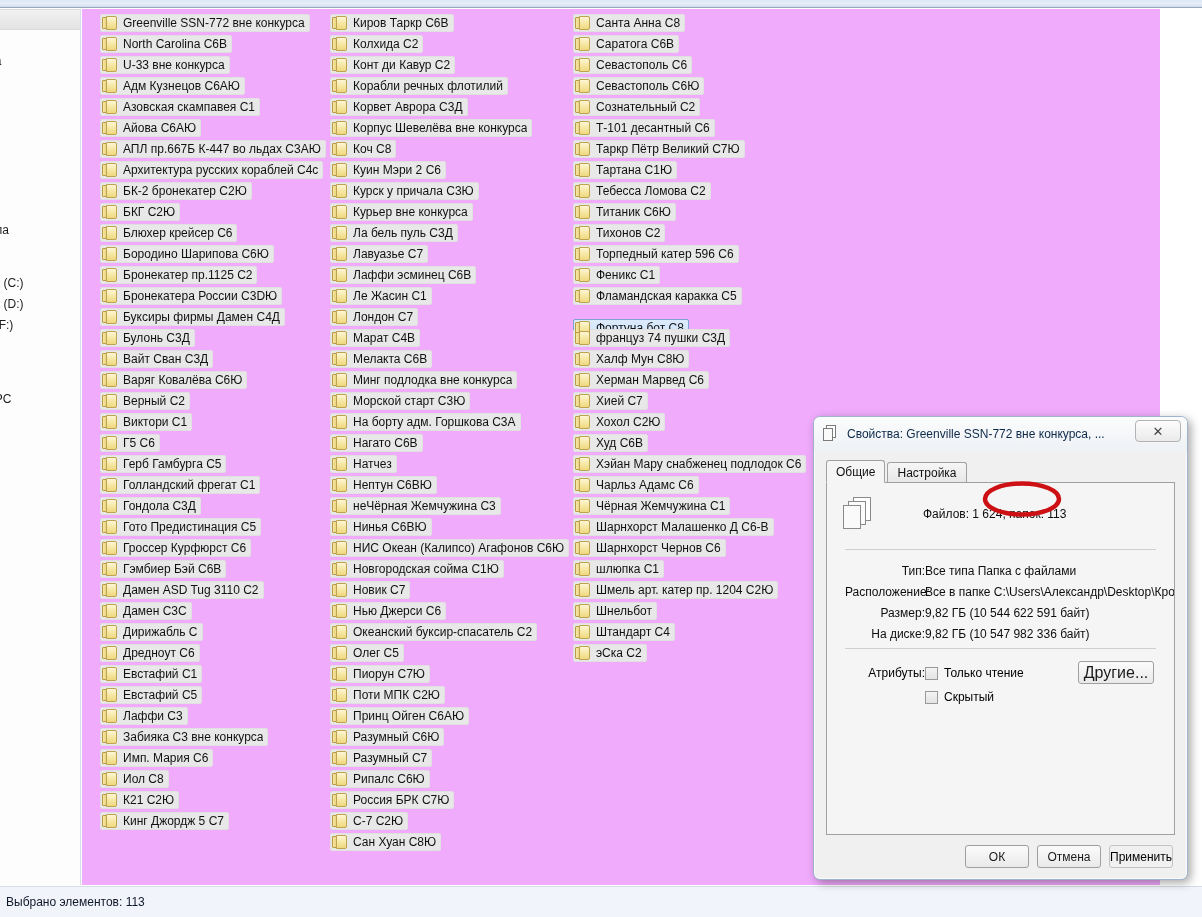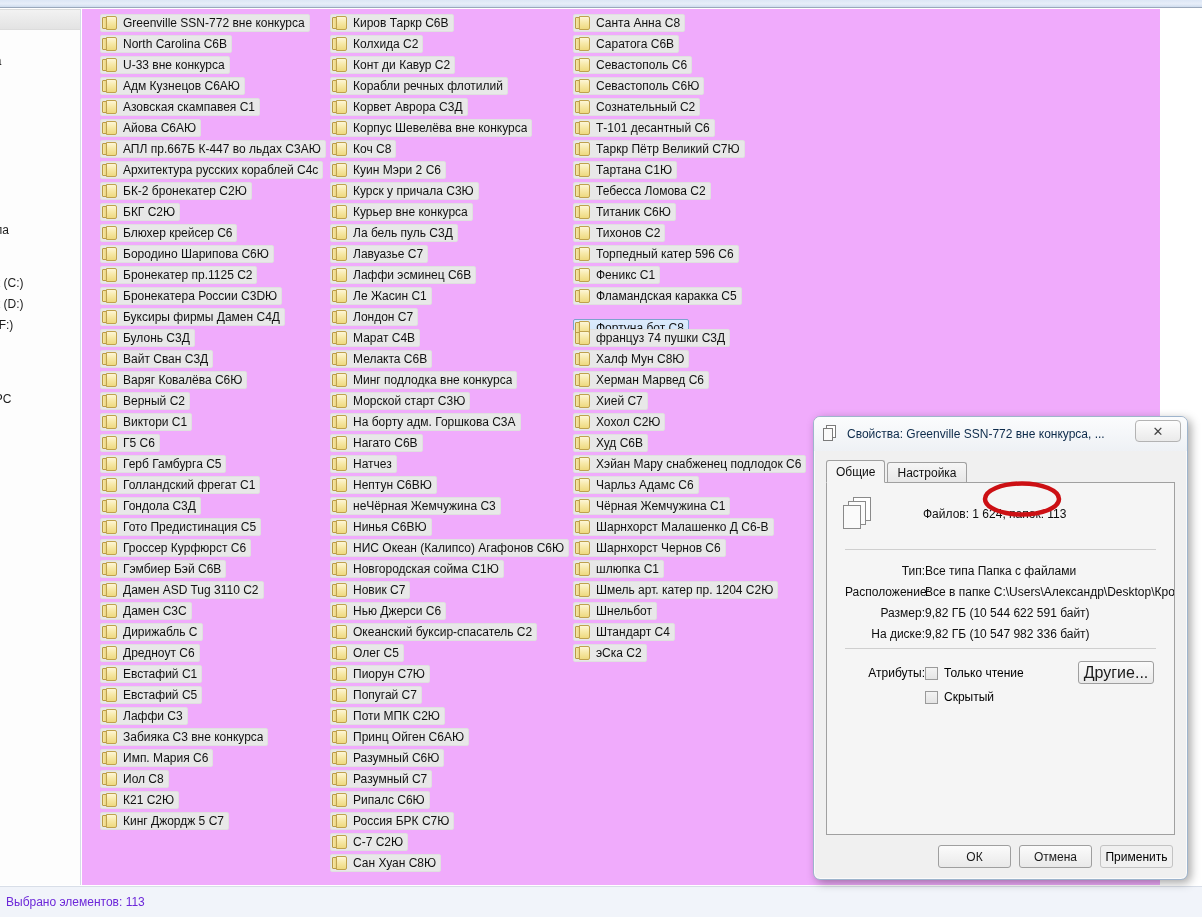--- a/index.html
+++ b/index.html
@@ -111,21 +111,21 @@
     border-radius: 0 2px 2px 0;
   }
 
   
   .status-bar {
     position: absolute; left: 0; top: 886px; width: 1202px; height: 31px;
     background: #f1f4fa;
     border-top: 1px solid #d8dee8;
     display: flex; align-items: center;
     padding-left: 6px;
-    font-size: 12px; color: #6d28d9;
+    font-size: 12px; color: #0f172a;
   }
 
   
   .dlg {
     position: absolute;
     left: 813px; top: 416px; width: 375px; height: 464px;
     background: #f0f0f0;
     border: 1px solid #9eb4cc;
     border-radius: 7px;
     box-shadow: 0 0 0 1px rgba(255,255,255,0.7) inset, 3px 3px 10px rgba(0,0,0,0.35);
@@ -227,21 +227,21 @@
     font-size: 16px; color:#1a1a1a;
     display:flex; align-items:center; justify-content:center;
     cursor: pointer;
   }
 
   .dlg-footer {
     position: absolute; right: 14px; bottom: 11px;
     display: flex; gap: 8px;
   }
   .btn {
-    width: 73px; height: 23px;
+    width: 64px; height: 23px;
     border: 1px solid #9f9f9f; border-radius: 3px;
     background: linear-gradient(to bottom,#fbfbfb,#e9e9e9);
     font-size: 12px; color:#1a1a1a;
     display:flex; align-items:center; justify-content:center;
     cursor: pointer;
   }
   .btn.disabled { color: #000000; background: #f0f0f0; border-color:#c3c3c3; cursor: default;}
 
   
   .annot {
@@ -926,29 +926,20 @@
             </span>
             <span class="item-label">Пиорун С7Ю</span>
           </div>
         </div>
         <div class="item marked">
           <div class="item-inner">
             <span class="folder-ic">
               <span class="back"></span>
               <span class="front"></span>
             </span>
-            <span class="item-label">Попугай С7</span>
-          </div>
-        </div>
-        <div class="item marked">
-          <div class="item-inner">
-            <span class="folder-ic">
-              <span class="back"></span>
-              <span class="front"></span>
-            </span>
             <span class="item-label">Поти МПК С2Ю</span>
           </div>
         </div>
         <div class="item marked">
           <div class="item-inner">
             <span class="folder-ic">
               <span class="back"></span>
               <span class="front"></span>
             </span>
             <span class="item-label">Принц Ойген С6АЮ</span>

